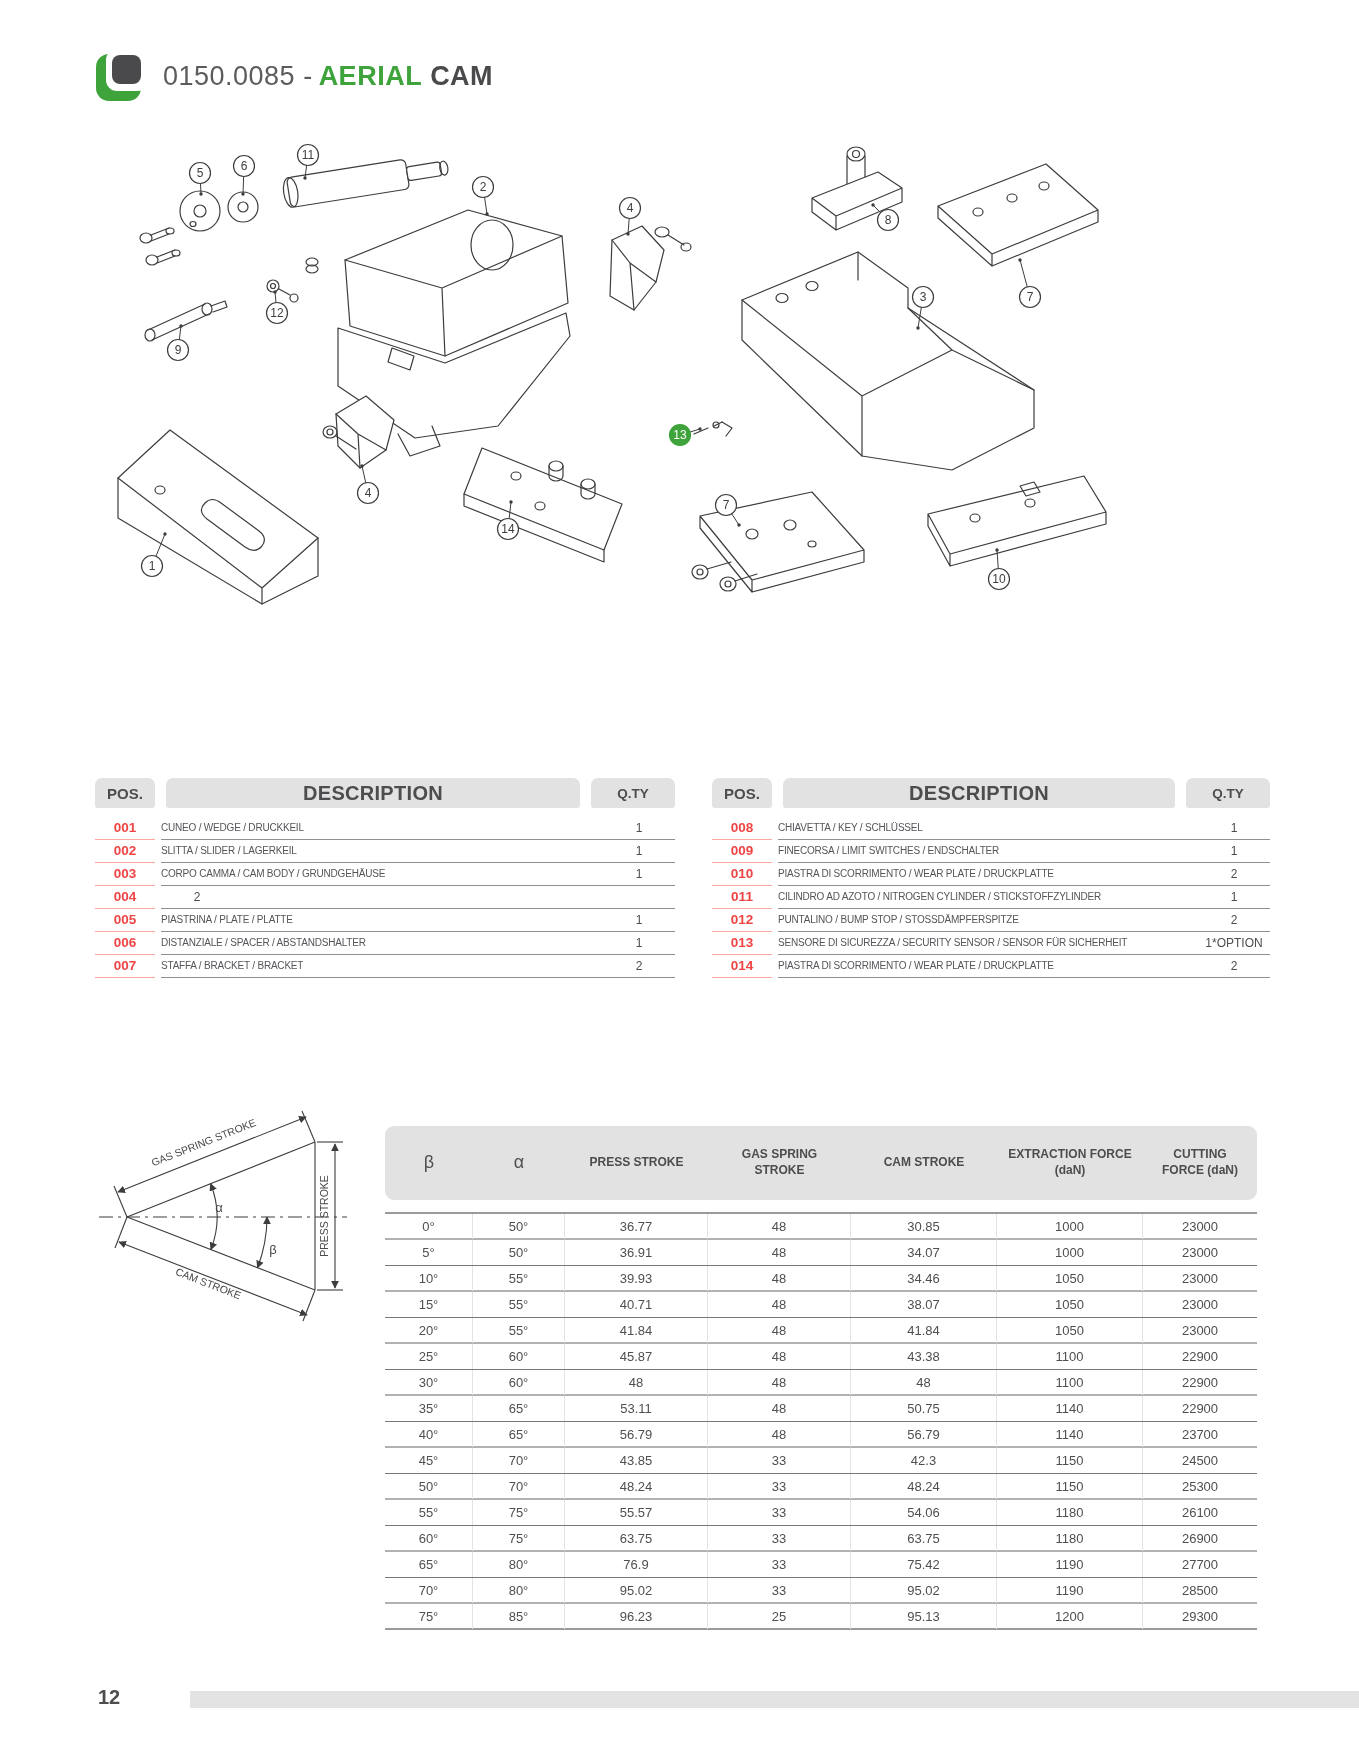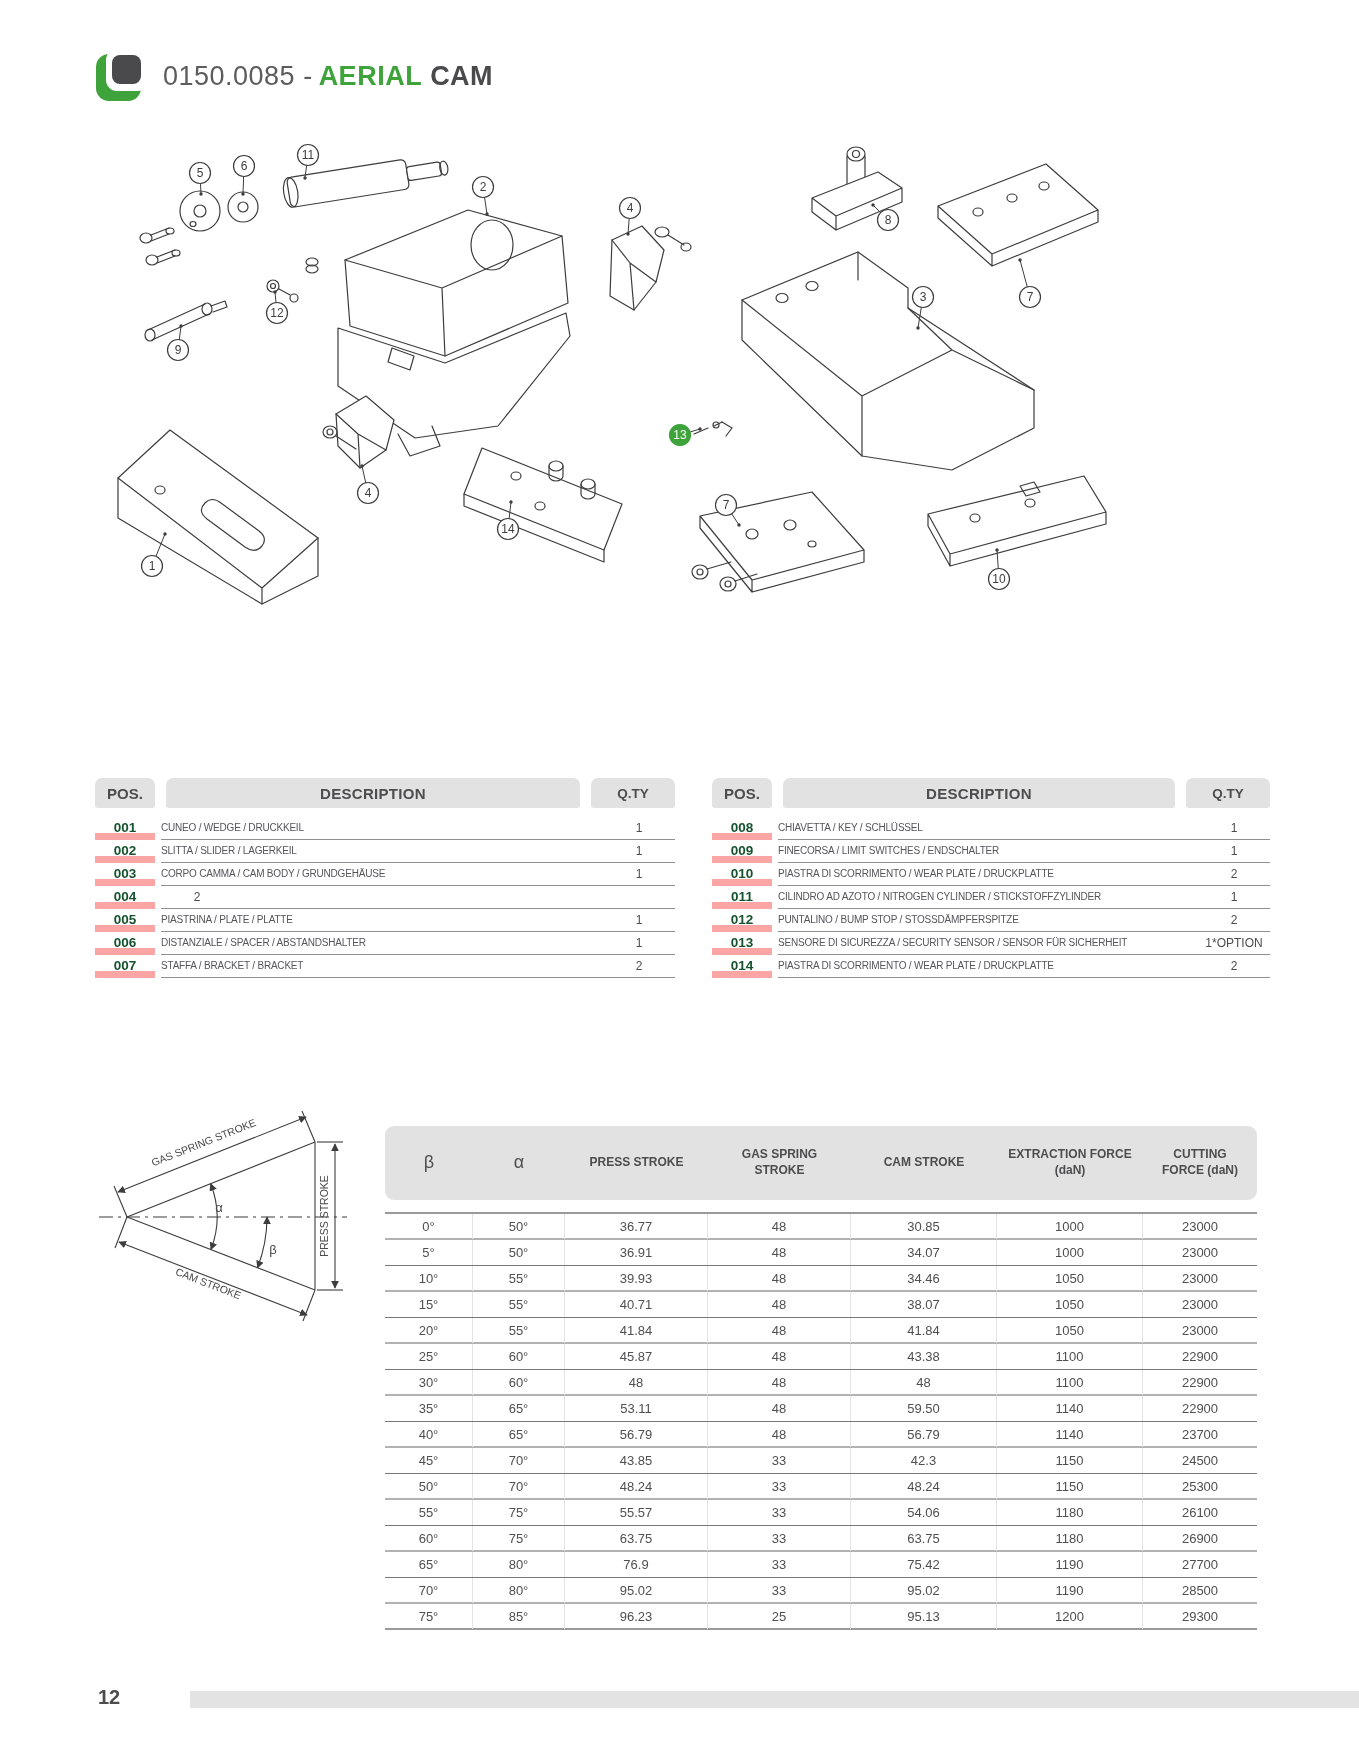--- a/index.html
+++ b/index.html
@@ -23,26 +23,26 @@
   .exploded{position:absolute;left:0;top:118px;width:1359px;height:562px;}
 
   
   .ptable{position:absolute;top:778px;}
   .ptable.left{left:95px;width:580px;}
   .ptable.right{left:712px;width:558px;}
   .phead{display:flex;gap:11px;height:30px;}
   .phead .h{background:var(--band);border-radius:7px 7px 3px 3px;font-weight:700;
             color:#4d4d4f;display:flex;align-items:center;justify-content:center;}
   .phead .h-pos{width:60px;font-size:15px;}
-  .phead .h-desc{flex:1;font-size:15px;letter-spacing:.3px;}
+  .phead .h-desc{flex:1;font-size:20px;letter-spacing:.3px;}
   .phead .h-qty{width:84px;font-size:13.5px;}
   .prows{margin-top:9px;}
   .prow{display:flex;height:23px;align-items:stretch;}
   .c-pos{width:60px;font-weight:700;font-size:13.5px;text-align:center;line-height:22px;
-         border-bottom:7px solid #fca5a5;margin-right:6px;color:#14532d;}
+         border-bottom:1px solid #fca5a5;margin-right:6px;color:#ef4444;}
   .c-main{flex:1;display:flex;border-bottom:1px solid #8f8f8f;}
   .c-desc{flex:1;font-size:10px;letter-spacing:-0.2px;color:#55555a;line-height:22px;
           white-space:nowrap;overflow:hidden;}
   .c-qty{width:72px;text-align:center;font-size:12px;color:#4d4d4f;line-height:22px;}
 
   
   .angles{position:absolute;left:85px;top:1082px;width:292px;height:278px;}
 
   
   .perf{position:absolute;left:385px;top:1126px;width:872px;}
@@ -549,21 +549,21 @@
           <div class="pcell">48</div>
           <div class="pcell">48</div>
           <div class="pcell">1100</div>
           <div class="pcell">22900</div>
         </div>
         <div class="perf-row">
           <div class="pcell">35°</div>
           <div class="pcell">65°</div>
           <div class="pcell">53.11</div>
           <div class="pcell">48</div>
-          <div class="pcell">59.50</div>
+          <div class="pcell">50.75</div>
           <div class="pcell">1140</div>
           <div class="pcell">22900</div>
         </div>
         <div class="perf-row">
           <div class="pcell">40°</div>
           <div class="pcell">65°</div>
           <div class="pcell">56.79</div>
           <div class="pcell">48</div>
           <div class="pcell">56.79</div>
           <div class="pcell">1140</div>

